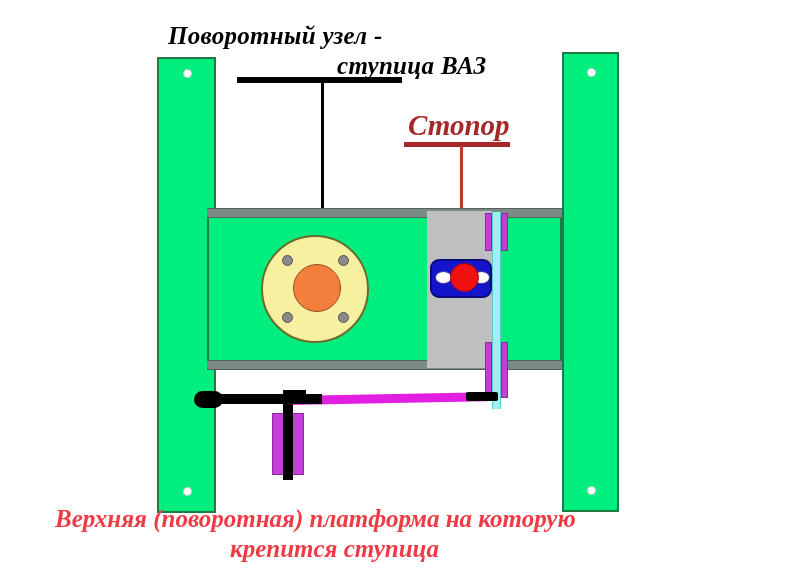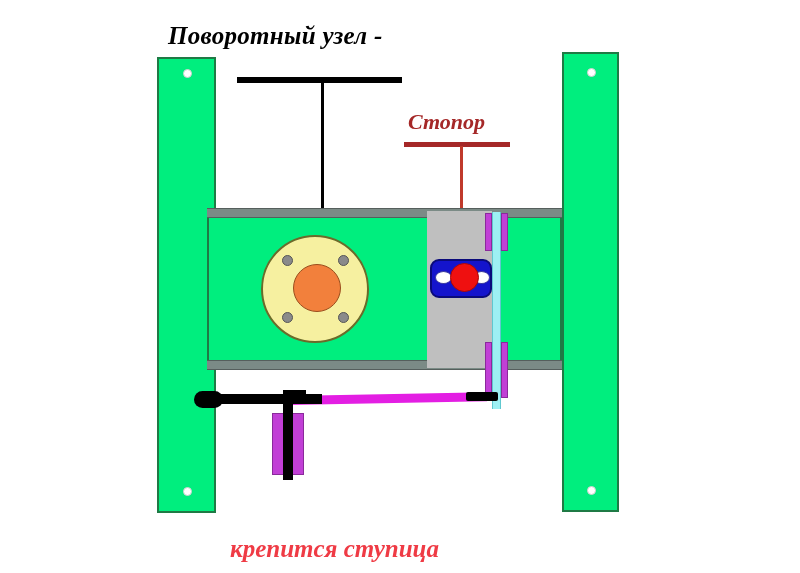--- a/index.html
+++ b/index.html
@@ -29,21 +29,21 @@
   }
   #label-line1 { left: 168px; top: 22px; }
   #label-line2 { left: 337px; top: 52px; }
 
   .label-red {
     position: absolute;
     color: #a52828;
     font-family: "Liberation Serif", serif;
     font-style: italic;
     font-weight: bold;
-    font-size: 22px;
+    font-size: 29px;
     white-space: nowrap;
   }
   #label-stopor { left: 408px; top: 109px; }
 
   .caption-red {
     position: absolute;
     color: #ef3b45;
     font-family: "Liberation Serif", serif;
     font-style: italic;
     font-weight: bold;
@@ -279,20 +279,21 @@
     background: #000000;
     border-radius: 2px;
   }
 </style>
 </head>
 <body>
 
 <div id="stage">
 
   <div class="label-black" id="label-line1">Поворотный узел -</div>
+  <div class="label-black" id="label-line2">ступица ВАЗ</div>
   <div id="underline-black"></div>
   <div id="leader-black"></div>
   <svg id="arrowhead-black" viewBox="0 0 34 26" xmlns="http://www.w3.org/2000/svg">
     <path d="M0 0 L17 26 L34 0 L17 13 Z" fill="#000000"></path>
   </svg>
 
   <div class="label-red" id="label-stopor">Стопор</div>
   <div id="underline-red"></div>
   <div id="leader-red"></div>
   <svg id="arrowhead-red" viewBox="0 0 24 22" xmlns="http://www.w3.org/2000/svg">
@@ -332,15 +333,16 @@
   <div class="rail-guide" id="guide-br"></div>
 
   <div id="rod-magenta"></div>
   <div id="rod-cap-right"></div>
   <div id="lever-sleeve"></div>
   <div id="lever-post"></div>
   <div id="lever-arm"></div>
   <div id="lever-cap-left"></div>
   <div id="lever-knob"></div>
 
+  <div class="caption-red" id="caption-line1">Верхняя (поворотная) платформа на которую</div>
   <div class="caption-red" id="caption-line2">крепится ступица</div>
 
 </div>
 
 </body></html>

